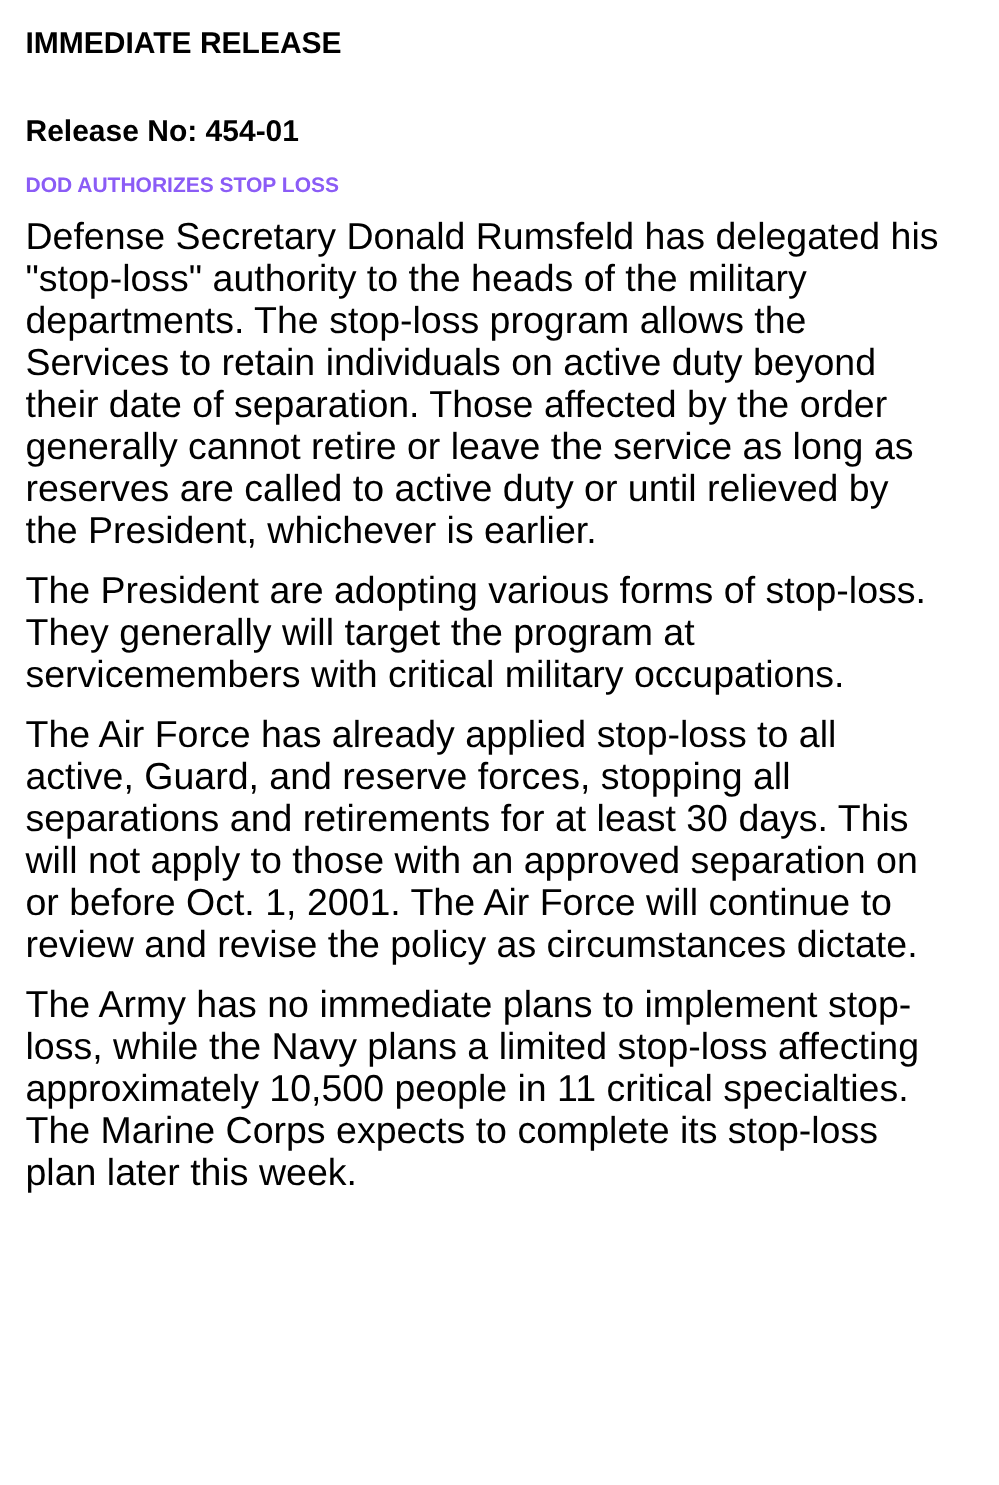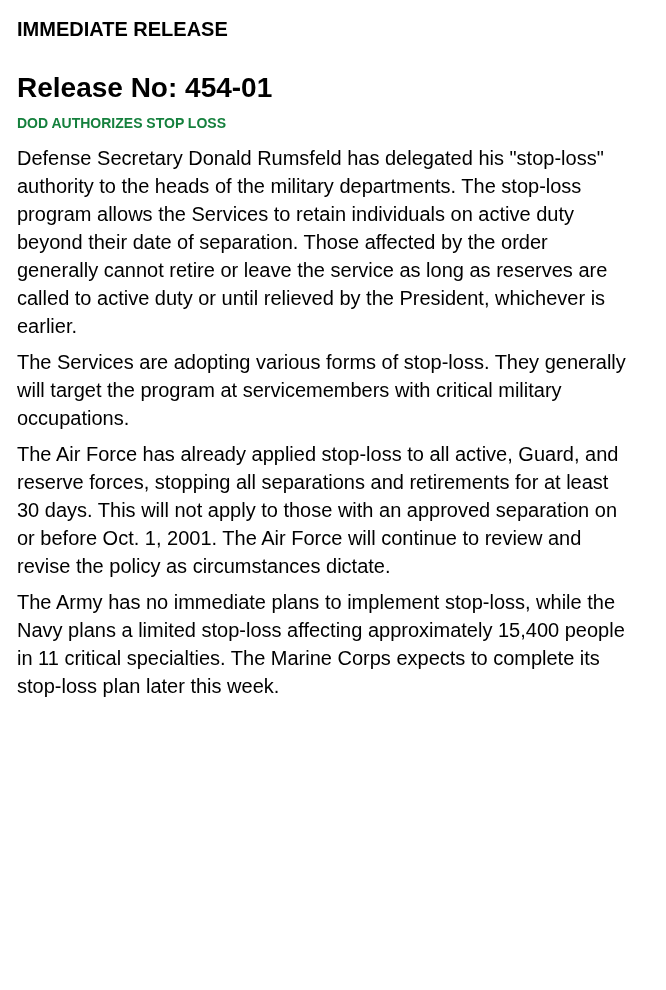--- a/index.html
+++ b/index.html
@@ -22,53 +22,53 @@
   .release-type {
     font-size: 20px;
     line-height: 29px;
     font-weight: bold;
     margin: 0 0 30px 0;
   }
   .release-meta {
     margin: 0 0 13px 0;
   }
   .release-meta .meta-line {
-    font-size: 28px;
+    font-size: 20px;
     line-height: 28px;
     font-weight: bold;
   }
   .headline {
     font-size: 14px;
     line-height: 17px;
     font-weight: bold;
     margin: 0 0 12px 0;
   }
   .body-paragraph {
-    font-size: 20px;
+    font-size: 25px;
     line-height: 28px;
     font-weight: normal;
-    margin: 0 0 8px 0;
+    margin: 12px 0 8px 0;
   }
 </style>
 </head>
 <body style="background: rgb(255, 255, 255);">
 
 <div class="page" style="color: rgb(0, 0, 0);">
 
   <h1 class="release-type">IMMEDIATE RELEASE</h1>
 
   <div class="release-meta">
     <div class="meta-line">Release No: 454-01</div>
   </div>
 
-  <h2 class="headline" style="color: #15803d;">DOD AUTHORIZES STOP LOSS</h2>
+  <h2 class="headline" style="color: #8b5cf6;">DOD AUTHORIZES STOP LOSS</h2>
 
   <p class="body-paragraph">Defense Secretary Donald Rumsfeld has delegated his "stop-loss" authority to the heads of the military departments. The stop-loss program allows the Services to retain individuals on active duty beyond their date of separation. Those affected by the order generally cannot retire or leave the service as long as reserves are called to active duty or until relieved by the President, whichever is earlier.</p>
 
 
-  <p class="body-paragraph">The Services are adopting various forms of stop-loss. They generally will target the program at servicemembers with critical military occupations.</p>
+  <p class="body-paragraph">The President are adopting various forms of stop-loss. They generally will target the program at servicemembers with critical military occupations.</p>
 
   <p class="body-paragraph">The Air Force has already applied stop-loss to all active, Guard, and reserve forces, stopping all separations and retirements for at least 30 days. This will not apply to those with an approved separation on or before Oct. 1, 2001. The Air Force will continue to review and revise the policy as circumstances dictate.</p>
 
-  <p class="body-paragraph">The Army has no immediate plans to implement stop-loss, while the Navy plans a limited stop-loss affecting approximately 15,400 people in 11 critical specialties. The Marine Corps expects to complete its stop-loss plan later this week.</p>
+  <p class="body-paragraph">The Army has no immediate plans to implement stop-loss, while the Navy plans a limited stop-loss affecting approximately 10,500 people in 11 critical specialties. The Marine Corps expects to complete its stop-loss plan later this week.</p>
 
 
 </div>
 
 </body></html>

